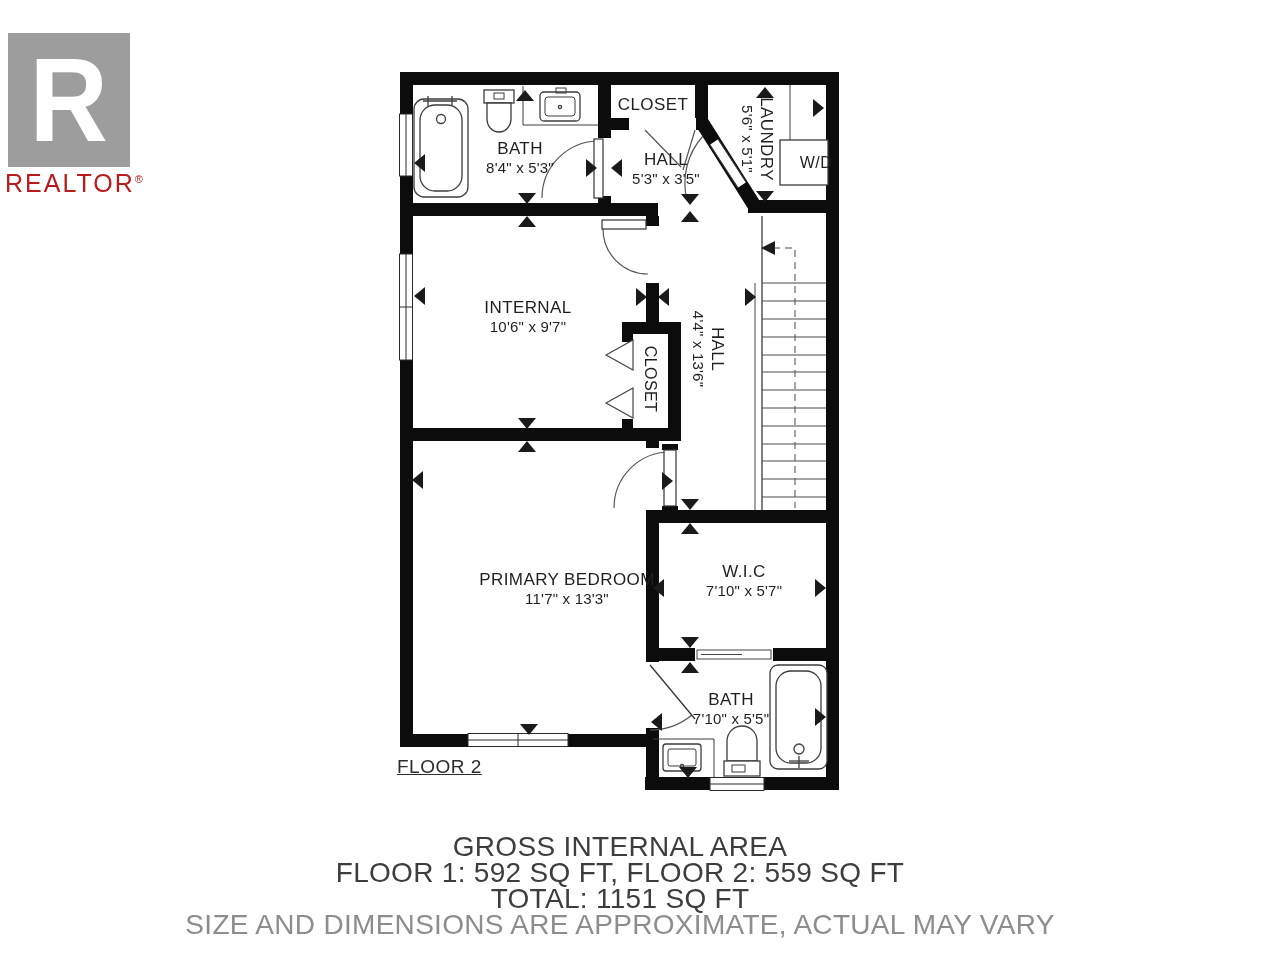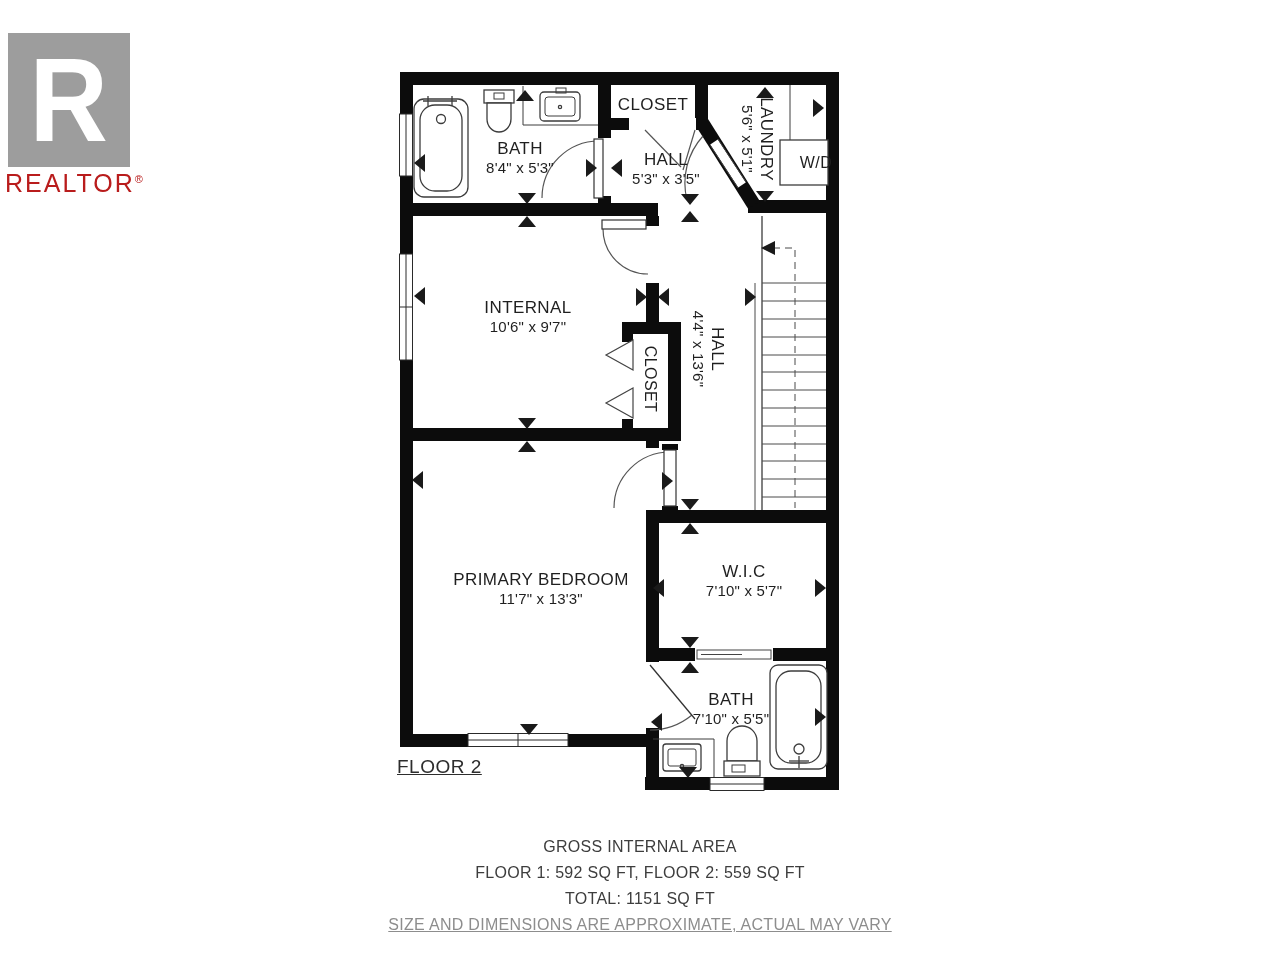--- a/index.html
+++ b/index.html
@@ -12,22 +12,22 @@
   .lbl.rot{transform:translate(-50%,-50%) rotate(90deg);}
   .lbl.small{font-size:16px;}
   .logo-box{position:absolute;left:8px;top:33px;width:122px;height:134px;background:#9d9d9d;
             display:flex;align-items:center;justify-content:center;}
   .logo-box .r{color:#ffffff;font-size:118px;font-weight:bold;line-height:118px;transform:scaleX(.92);}
   .logo-text{position:absolute;left:5px;top:169px;width:160px;color:#b91c1c;font-size:25px;
              letter-spacing:2px;}
   .logo-text sup{font-size:11px;letter-spacing:0;}
   .floor-label{position:absolute;left:397px;top:756px;font-size:19px;color:#2d2d2d;letter-spacing:.5px;text-decoration:underline;}
   .footer{position:absolute;left:0;top:834px;width:1240px;text-align:center;color:#3d3d3d;
-          font-size:16px;line-height:26px;letter-spacing:.3px;margin-left:20px;}
-  .footer .muted{color:#8d8d8d;text-decoration:underline;}
+          font-size:28px;line-height:26px;letter-spacing:.3px;}
+  .footer .muted{color:#8d8d8d;}
 </style>
 </head>
 <body>
 
 <div class="page">
 
   <div class="logo-box">
     <span class="r">R</span>
   </div>
   <div class="logo-text"><span>REALTOR</span><sup>®</sup></div>
@@ -241,21 +241,21 @@
     <div>INTERNAL</div>
     <div class="dims">10'6" x 9'7"</div>
   </div>
   <div class="lbl rot small" style="left:650px;top:379px;">
     <div>CLOSET</div>
   </div>
   <div class="lbl rot" style="left:708px;top:349px;">
     <div>HALL</div>
     <div class="dims">4'4" x 13'6"</div>
   </div>
-  <div class="lbl" style="left:541px;top:589px;">
+  <div class="lbl" style="left:567px;top:589px;">
     <div>PRIMARY BEDROOM</div>
     <div class="dims">11'7" x 13'3"</div>
   </div>
   <div class="lbl" style="left:744px;top:581px;">
     <div>W.I.C</div>
     <div class="dims">7'10" x 5'7"</div>
   </div>
   <div class="lbl" style="left:731px;top:709px;">
     <div>BATH</div>
     <div class="dims">7'10" x 5'5"</div>

